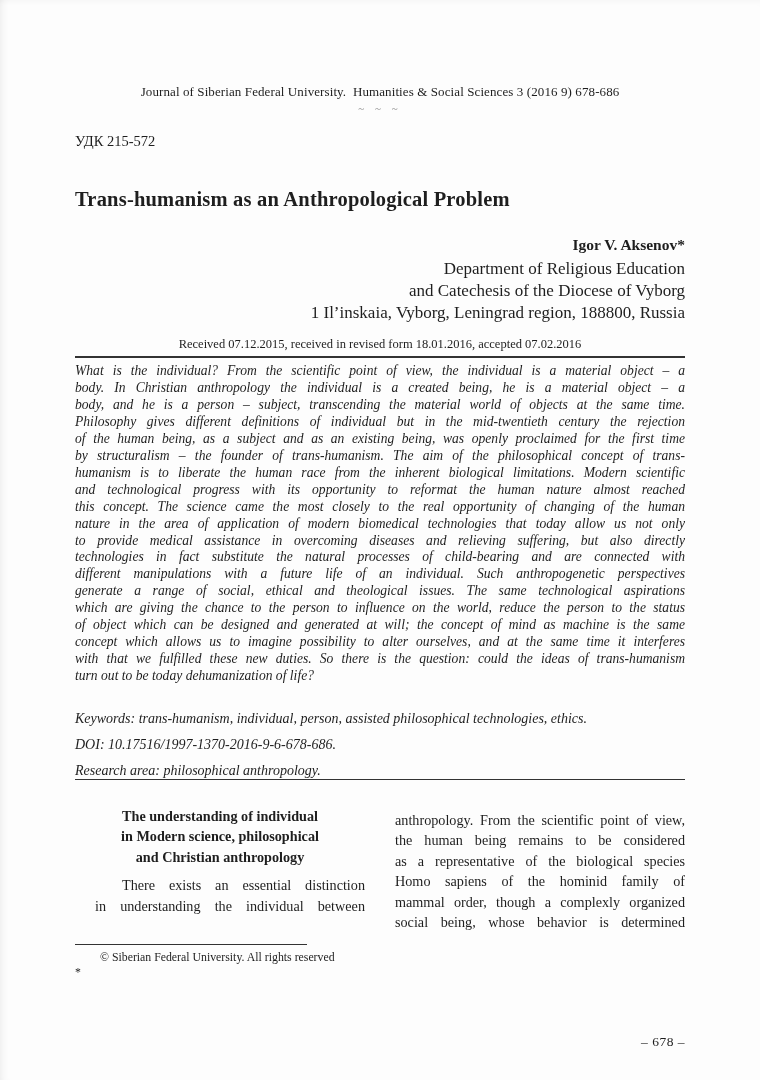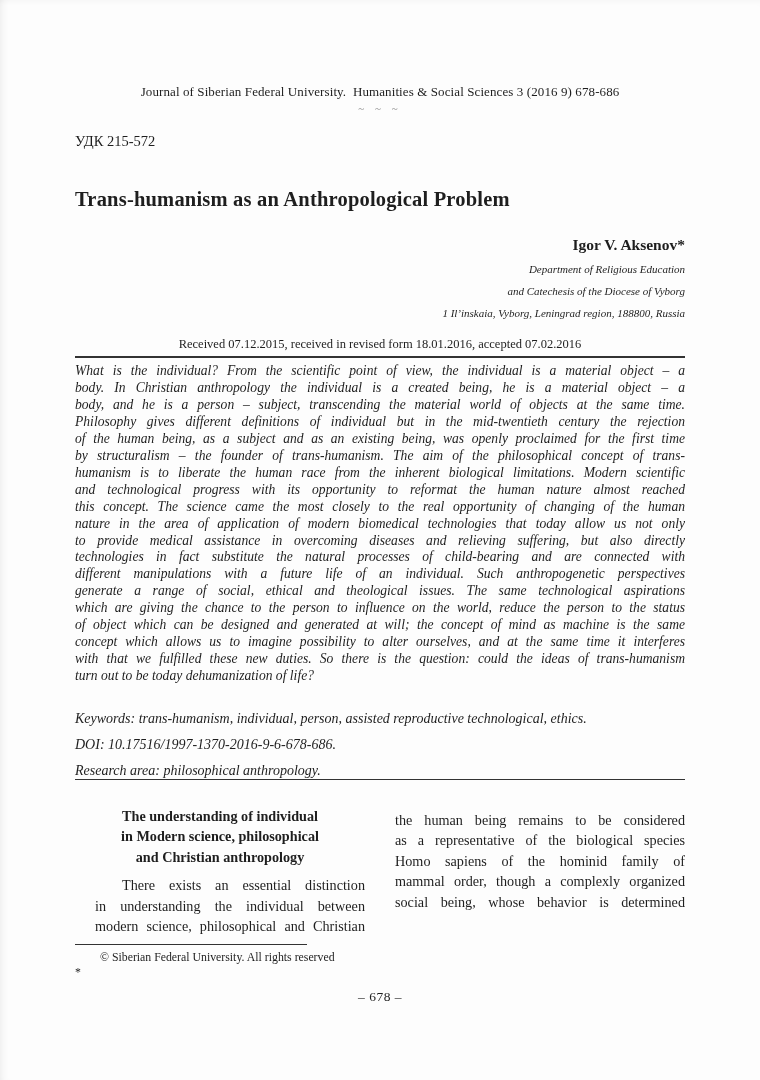--- a/index.html
+++ b/index.html
@@ -16,21 +16,21 @@
   .center { text-align:center; }
   .right { text-align:right; }
 
   .journal-header { top:84px; font-size:13px; white-space:pre-wrap; letter-spacing:0.1px; }
   .separator { top:102px; font-size:11px; color:#8a8a8a; letter-spacing:4px; }
   .udk { top:133px; font-size:14.5px; }
   .article-title { top:188px; font-size:20.5px; font-weight:bold; letter-spacing:0.2px; }
 
   .author-block { top:236px; }
   .author-name { font-size:15.5px; font-weight:bold; margin-bottom:4px; }
-  .affiliation .gen-line { font-style:italic; font-size:11px; line-height:22px; }
+  .affiliation .gen-line { font-size:17px; line-height:22px; }
 
   .received-line { top:337px; font-size:12.5px; }
   .rule { position:absolute; left:75px; width:610px; border-top:2px solid #333; }
   .rule-1 { top:356px; }
   .rule-2 { top:779px; border-top-width:1.5px; }
 
   .abstract { top:363px; }
   .abstract .gen-line {
     font-style:italic; font-size:13.6px; line-height:16.95px;
     text-align:justify; text-align-last:justify;
@@ -55,21 +55,21 @@
   .section-heading .gen-line { text-align-last:center; }
   .indent-first .gen-line:first-child { text-indent:27px; }
   .col-right { padding-top:4px; }
 
   .footnote { top:944px; font-size:11.8px; line-height:14.5px; }
   .footnote-rule { width:232px; border-top:1.5px solid #333; margin-bottom:5px; }
   .footnote-row { display:flex; }
   .footnote-marker { width:25px; flex:0 0 25px; }
   .copyright-row { padding-left:25px; }
 
-  .page-number { top:989px; font-size:13.5px; letter-spacing:0.5px; }
+  .page-number { top:1034px; font-size:13.5px; letter-spacing:0.5px;text-align:right; }
 </style>
 </head>
 <body>
 
 <div class="abs center journal-header">Journal of Siberian Federal University.  Humanities &amp; Social Sciences 3 (2016 9) 678-686</div>
 
 <div class="abs center separator">~ ~ ~</div>
 
 <div class="abs udk">УДК 215-572</div>
 
@@ -103,42 +103,42 @@
     <div class="gen-line">technologies in fact substitute the natural processes of child-bearing and are connected with</div>
     <div class="gen-line">different manipulations with a future life of an individual. Such anthropogenetic perspectives</div>
     <div class="gen-line">generate a range of social, ethical and theological issues. The same technological aspirations</div>
     <div class="gen-line">which are giving the chance to the person to influence on the world, reduce the person to the status</div>
     <div class="gen-line">of object which can be designed and generated at will; the concept of mind as machine is the same</div>
     <div class="gen-line">concept which allows us to imagine possibility to alter ourselves, and at the same time it interferes</div>
     <div class="gen-line">with that we fulfilled these new duties. So there is the question: could the ideas of trans-humanism</div>
     <div class="gen-line">turn out to be today dehumanization of life?</div>
   </div>
 
-<div class="abs meta-line keywords-line">Keywords: trans-humanism, individual, person, assisted reproductive technological, ethics.</div>
+<div class="abs meta-line keywords-line">Keywords: trans-humanism, individual, person, assisted philosophical technologies, ethics.</div>
 
 <div class="abs meta-line doi-line">DOI: 10.17516/1997-1370-2016-9-6-678-686.</div>
 
 <div class="abs meta-line research-line">Research area: philosophical anthropology.</div>
 
 <div class="rule rule-2"></div>
 
 <div class="abs columns">
   <div class="col col-left">
     <div class="section-heading">
         <div class="gen-line">The understanding of individual</div>
         <div class="gen-line">in Modern science, philosophical</div>
         <div class="gen-line">and Christian anthropology</div>
       </div>
     <div class="col-para indent-first">
         <div class="gen-line">There exists an essential distinction</div>
         <div class="gen-line">in understanding the individual between</div>
-        <div class="gen-line">modern science, philosophical and Christian</div>
       </div>
   </div>
   <div class="col col-right">
+      <div class="gen-line">anthropology. From the scientific point of view,</div>
       <div class="gen-line">the human being remains to be considered</div>
       <div class="gen-line">as a representative of the biological species</div>
       <div class="gen-line">Homo sapiens of the hominid family of</div>
       <div class="gen-line">mammal order, though a complexly organized</div>
       <div class="gen-line">social being, whose behavior is determined</div>
     </div>
 </div>
 
 <div class="abs footnote">
   <div class="footnote-rule"></div>

